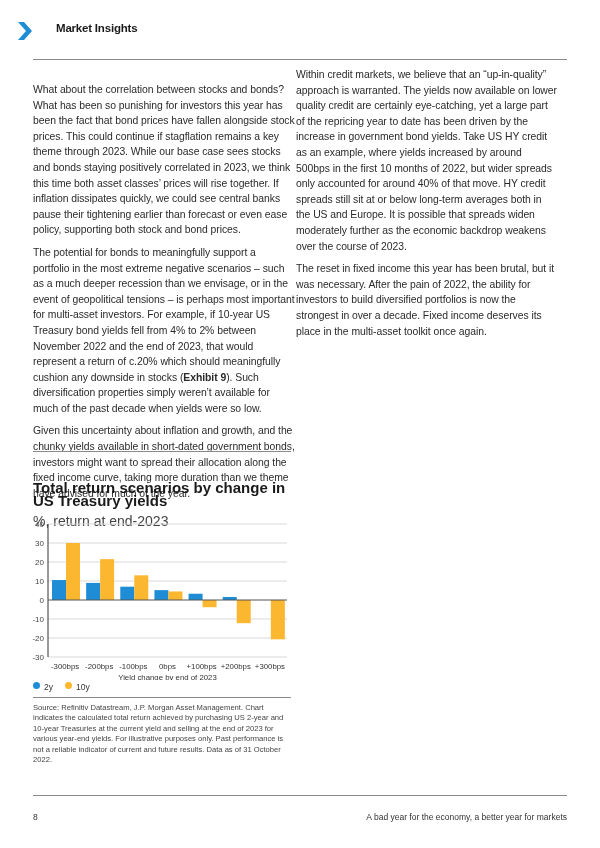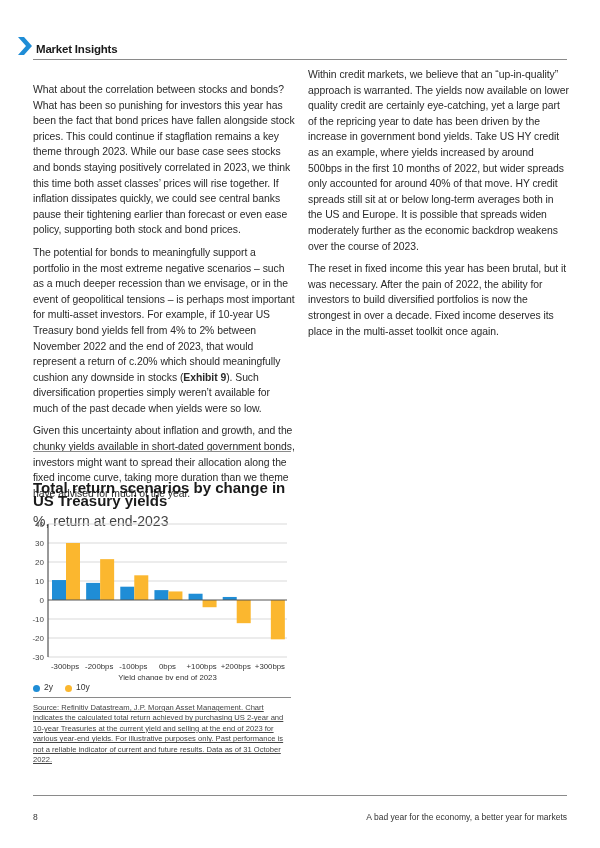--- a/index.html
+++ b/index.html
@@ -1,37 +1,37 @@
 <!DOCTYPE html>
 <html><head>
 <meta charset="utf-8">
 <style>
   html, body { margin: 0; padding: 0; background: #ffffff; }
   body { width: 600px; height: 848px; position: relative; overflow: hidden;
          font-family: "Liberation Sans", "DejaVu Sans", sans-serif; color: #1f1f1f; }
-  .header { position: absolute; left: 18px; top: 35px; height: 20px; display: flex; align-items: flex-end; }
+  .header { position: absolute; left: 18px; top: 22px; height: 20px; display: flex; align-items: flex-start; gap: 20px; }
   .chev { width: 14px; height: 18px; margin-right: 4px; }
   .brand { font-size: 11.5px; font-weight: bold; letter-spacing: -0.2px; color: #1a1a1a; }
   .rule { position: absolute; height: 1px; background: #8a8a8a; }
   .col { position: absolute; font-size: 10.4px; line-height: 15.6px; color: #2a2a2a; letter-spacing: -0.05px; }
   .col p { margin: 0 0 7px 0; }
   .left { left: 33px; top: 82px; width: 262px; }
-  .right { left: 308px; top: 67px; width: 262px; }
+  .right { left: 296px; top: 67px; width: 262px; }
   .bold { font-weight: bold; text-align: right; }
   .exhibit { position: absolute; left: 33px; top: 466px; width: 258px; }
   .ex-title { font-size: 10px; line-height: 13px; color: #1a1a1a; }
   .ex-sub { font-size: 15px; line-height: 13px; color: #1a1a1a; margin-top: 15px; font-weight: bold; }
   .ex-unit { font-size: 14px; color: #444; margin-top: 6px; }
   .chart { position: absolute; left: 0; top: 500px; }
-  .source { position: absolute; left: 33px; top: 703px; width: 258px; font-size: 7.6px; line-height: 10.4px; color: #444; text-decoration: underline; }
+  .source { position: absolute; left: 33px; top: 703px; width: 258px; font-size: 7.6px; line-height: 10.4px; color: #444; }
   .footer-num { position: absolute; left: 33px; top: 812px; font-size: 8.5px; color: #333; }
   .footer-title { position: absolute; right: 33px; top: 812px; font-size: 8.5px; color: #333; margin-left: 8px; }
   .legend { position: absolute; left: 33px; top: 682px; font-size: 8.5px; color: #333; display: flex; align-items: center; }
   .dot { width: 7px; height: 7px; border-radius: 50%; display: inline-block; margin-right: 4px; }
-  .leg-item { display: flex; align-items: flex-end; margin-right: 12px; }
+  .leg-item { display: flex; align-items: flex-start; margin-right: 12px; }
 </style>
 </head>
 <body>
 
 <div class="header">
   <svg class="chev" viewBox="0 0 14 18">
     <polygon points="0,0 6,0 14,9 6,18 0,18 8,9" fill="#1f8dd6"></polygon>
   </svg>
   <span class="brand">Market Insights</span>
 </div>

